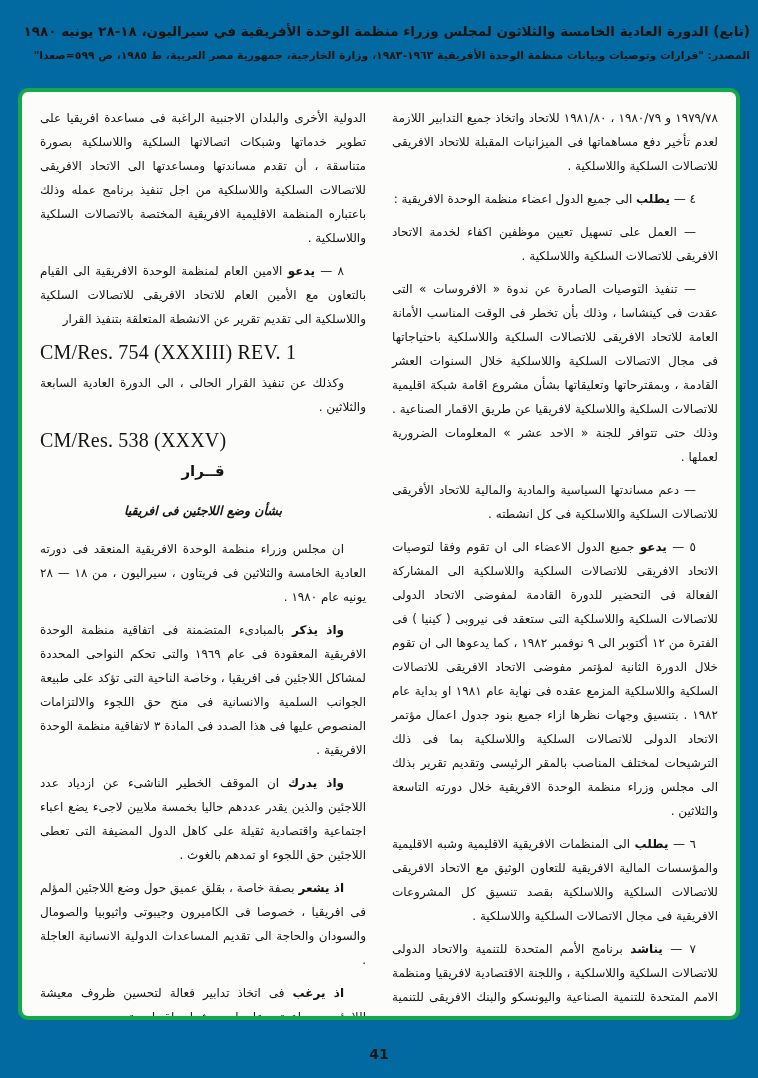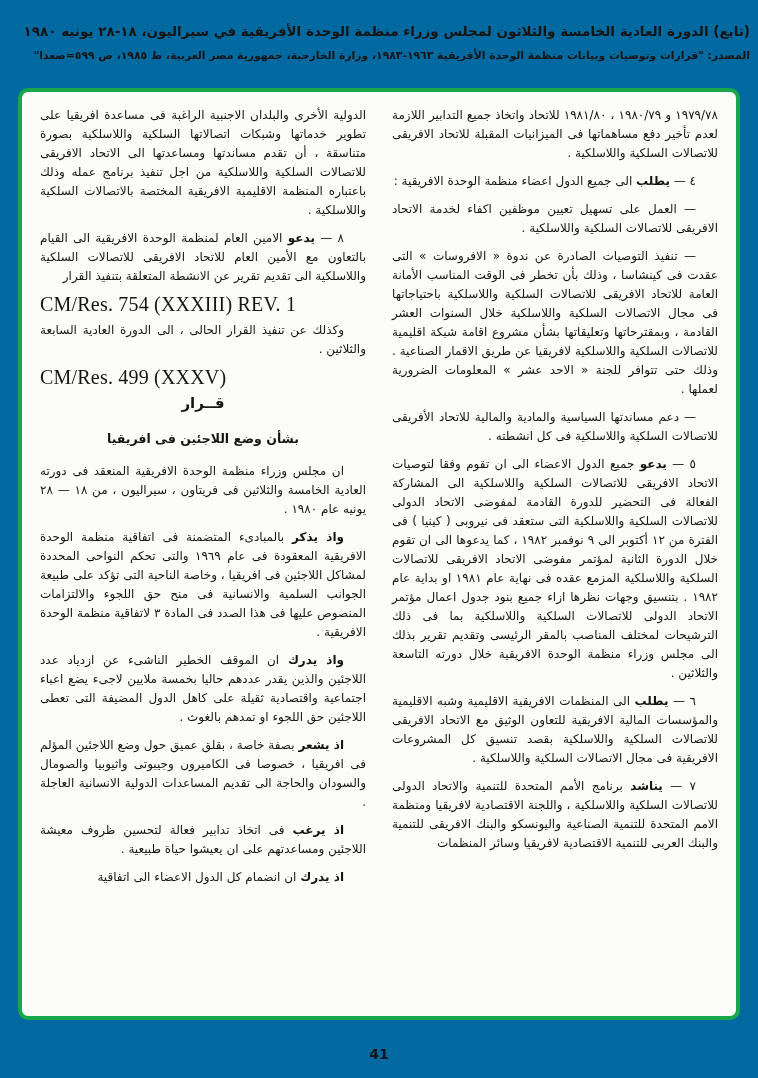--- a/index.html
+++ b/index.html
@@ -17,36 +17,36 @@
   .header .l2{font-size:10.8px;font-weight:bold;margin-top:7px;line-height:1.4;}
 
   
   .box{
     position:absolute;top:88px;left:18px;width:722px;height:932px;
     border:4px solid #17a84b;border-radius:10px;box-sizing:border-box;
     padding:14px 18px 10px;
     display:flex;flex-direction:row;gap:26px;direction:rtl;overflow:hidden;
     background:#fcfcfa;
   }
-  .col{flex:1;direction:rtl;text-align:justify;font-size:12px;line-height:19px;min-width:0;}
+  .col{flex:1;direction:rtl;text-align:justify;font-size:12px;line-height:24px;min-width:0;}
 
   .para{margin:0 0 9px;text-indent:22px;}
   .para b{font-weight:bold;}
   [data-name="continuation-paragraph"]{text-indent:0;}
 
   .para.latin{
     direction:ltr;text-align:left;text-indent:0;
     font-family:"Liberation Serif","DejaVu Serif",serif;
     font-size:20px;letter-spacing:.2px;margin:3px 0 7px;
   }
   [data-name="resolution-ref-814"]{margin-top:30px;margin-bottom:16px;}
 
   .para.center{text-align:center;text-indent:0;font-weight:bold;}
   [data-name="resolution-heading"]{margin:6px 0 16px;font-size:15px;}
-  [data-name="resolution-title"]{margin:0 0 14px;font-size:12.5px;}
+  [data-name="resolution-title"]{margin:0 0 14px;font-size:12.5px;font-style:italic;}
 
   .page-number{
     position:absolute;bottom:16px;left:0;right:0;
     text-align:center;font-weight:bold;font-size:14px;
   }
 </style>
 </head>
 <body>
 
 <div class="page" data-name="document-page">
@@ -65,21 +65,21 @@
         <p class="para" data-name="clause-4-item-3"><span data-name="paragraph-text">— </span><span data-name="paragraph-text">دعم مساندتها السياسية والمادية والمالية للاتحاد الأفريقى للاتصالات السلكية واللاسلكية فى كل انشطته .</span></p>
         <p class="para" data-name="clause-5"><span data-name="paragraph-text">٥ — </span><b data-name="paragraph-lead">يدعو</b><span data-name="paragraph-text"> جميع الدول الاعضاء الى ان تقوم وفقا لتوصيات الاتحاد الافريقى للاتصالات السلكية واللاسلكية الى المشاركة الفعالة فى التحضير للدورة القادمة لمفوضى الاتحاد الدولى للاتصالات السلكية واللاسلكية التى ستعقد فى نيروبى ( كينيا ) فى الفترة من ١٢ أكتوبر الى ٩ نوفمبر ١٩٨٢ ، كما يدعوها الى ان تقوم خلال الدورة الثانية لمؤتمر مفوضى الاتحاد الافريقى للاتصالات السلكية واللاسلكية المزمع عقده فى نهاية عام ١٩٨١ او بداية عام ١٩٨٢ . بتنسيق وجهات نظرها ازاء جميع بنود جدول اعمال مؤتمر الاتحاد الدولى للاتصالات السلكية واللاسلكية بما فى ذلك الترشيحات لمختلف المناصب بالمقر الرئيسى وتقديم تقرير بذلك الى مجلس وزراء منظمة الوحدة الافريقية خلال دورته التاسعة والثلاثين .</span></p>
         <p class="para" data-name="clause-6"><span data-name="paragraph-text">٦ — </span><b data-name="paragraph-lead">يطلب</b><span data-name="paragraph-text"> الى المنظمات الافريقية الاقليمية وشبه الاقليمية والمؤسسات المالية الافريقية للتعاون الوثيق مع الاتحاد الافريقى للاتصالات السلكية واللاسلكية بقصد تنسيق كل المشروعات الافريقية فى مجال الاتصالات السلكية واللاسلكية .</span></p>
         <p class="para" data-name="clause-7"><span data-name="paragraph-text">٧ — </span><b data-name="paragraph-lead">يناشد</b><span data-name="paragraph-text"> برنامج الأمم المتحدة للتنمية والاتحاد الدولى للاتصالات السلكية واللاسلكية ، واللجنة الاقتصادية لافريقيا ومنظمة الامم المتحدة للتنمية الصناعية واليونسكو والبنك الافريقى للتنمية والبنك العربى للتنمية الاقتصادية لافريقيا وسائر المنظمات</span></p>
       </div>
     <div class="col" id="col-left" data-name="column-left">
         <p class="para" data-name="continuation-paragraph"><span data-name="paragraph-text">الدولية الأخرى والبلدان الاجنبية الراغبة فى مساعدة افريقيا على تطوير خدماتها وشبكات اتصالاتها السلكية واللاسلكية بصورة متناسقة ، أن تقدم مساندتها ومساعدتها الى الاتحاد الافريقى للاتصالات السلكية واللاسلكية من اجل تنفيذ برنامج عمله وذلك باعتباره المنظمة الاقليمية الافريقية المختصة بالاتصالات السلكية واللاسلكية .</span></p>
         <p class="para" data-name="clause-8"><span data-name="paragraph-text">٨ — </span><b data-name="paragraph-lead">يدعو</b><span data-name="paragraph-text"> الامين العام لمنظمة الوحدة الافريقية الى القيام بالتعاون مع الأمين العام للاتحاد الافريقى للاتصالات السلكية واللاسلكية الى تقديم تقرير عن الانشطة المتعلقة بتنفيذ القرار</span></p>
         <p class="para latin" data-name="resolution-ref-754"><span data-name="paragraph-text">CM/Res. 754 (XXXIII) REV. 1</span></p>
         <p class="para" data-name="clause-8-continuation"><span data-name="paragraph-text">وكذلك عن تنفيذ القرار الحالى ، الى الدورة العادية السابعة والثلاثين .</span></p>
-        <p class="para latin" data-name="resolution-ref-814"><span data-name="paragraph-text">CM/Res. 499 (XXXV)</span></p>
+        <p class="para latin" data-name="resolution-ref-814"><span data-name="paragraph-text">CM/Res. 538 (XXXV)</span></p>
         <p class="para center" data-name="resolution-heading"><span data-name="paragraph-text">قــرار</span></p>
         <p class="para center" data-name="resolution-title"><span data-name="paragraph-text">بشأن وضع اللاجئين فى افريقيا</span></p>
         <p class="para" data-name="preamble-session"><span data-name="paragraph-text">ان مجلس وزراء منظمة الوحدة الافريقية المنعقد فى دورته العادية الخامسة والثلاثين فى فريتاون ، سيراليون ، من ١٨ — ٢٨ يونيه عام ١٩٨٠ .</span></p>
         <p class="para" data-name="preamble-recall"><b data-name="paragraph-lead">واذ يذكر</b><span data-name="paragraph-text"> بالمبادىء المتضمنة فى اتفاقية منظمة الوحدة الافريقية المعقودة فى عام ١٩٦٩ والتى تحكم النواحى المحددة لمشاكل اللاجئين فى افريقيا ، وخاصة الناحية التى تؤكد على طبيعة الجوانب السلمية والانسانية فى منح حق اللجوء والالتزامات المنصوص عليها فى هذا الصدد فى المادة ٣ لاتفاقية منظمة الوحدة الافريقية .</span></p>
         <p class="para" data-name="preamble-aware"><b data-name="paragraph-lead">واذ يدرك</b><span data-name="paragraph-text"> ان الموقف الخطير الناشىء عن ازدياد عدد اللاجئين والذين يقدر عددهم حاليا بخمسة ملايين لاجىء يضع اعباء اجتماعية واقتصادية ثقيلة على كاهل الدول المضيفة التى تعطى اللاجئين حق اللجوء او تمدهم بالغوث .</span></p>
         <p class="para" data-name="preamble-special-concern"><b data-name="paragraph-lead">اذ يشعر</b><span data-name="paragraph-text"> بصفة خاصة ، بقلق عميق حول وضع اللاجئين المؤلم فى افريقيا ، خصوصا فى الكاميرون وجيبوتى واثيوبيا والصومال والسودان والحاجة الى تقديم المساعدات الدولية الانسانية العاجلة .</span></p>
         <p class="para" data-name="preamble-desire"><b data-name="paragraph-lead">اذ يرغب</b><span data-name="paragraph-text"> فى اتخاذ تدابير فعالة لتحسين ظروف معيشة اللاجئين ومساعدتهم على ان يعيشوا حياة طبيعية .</span></p>
         <p class="para" data-name="preamble-acknowledge"><b data-name="paragraph-lead">اذ يدرك</b><span data-name="paragraph-text"> ان انضمام كل الدول الاعضاء الى اتفاقية</span></p>
       </div>
   </div>

